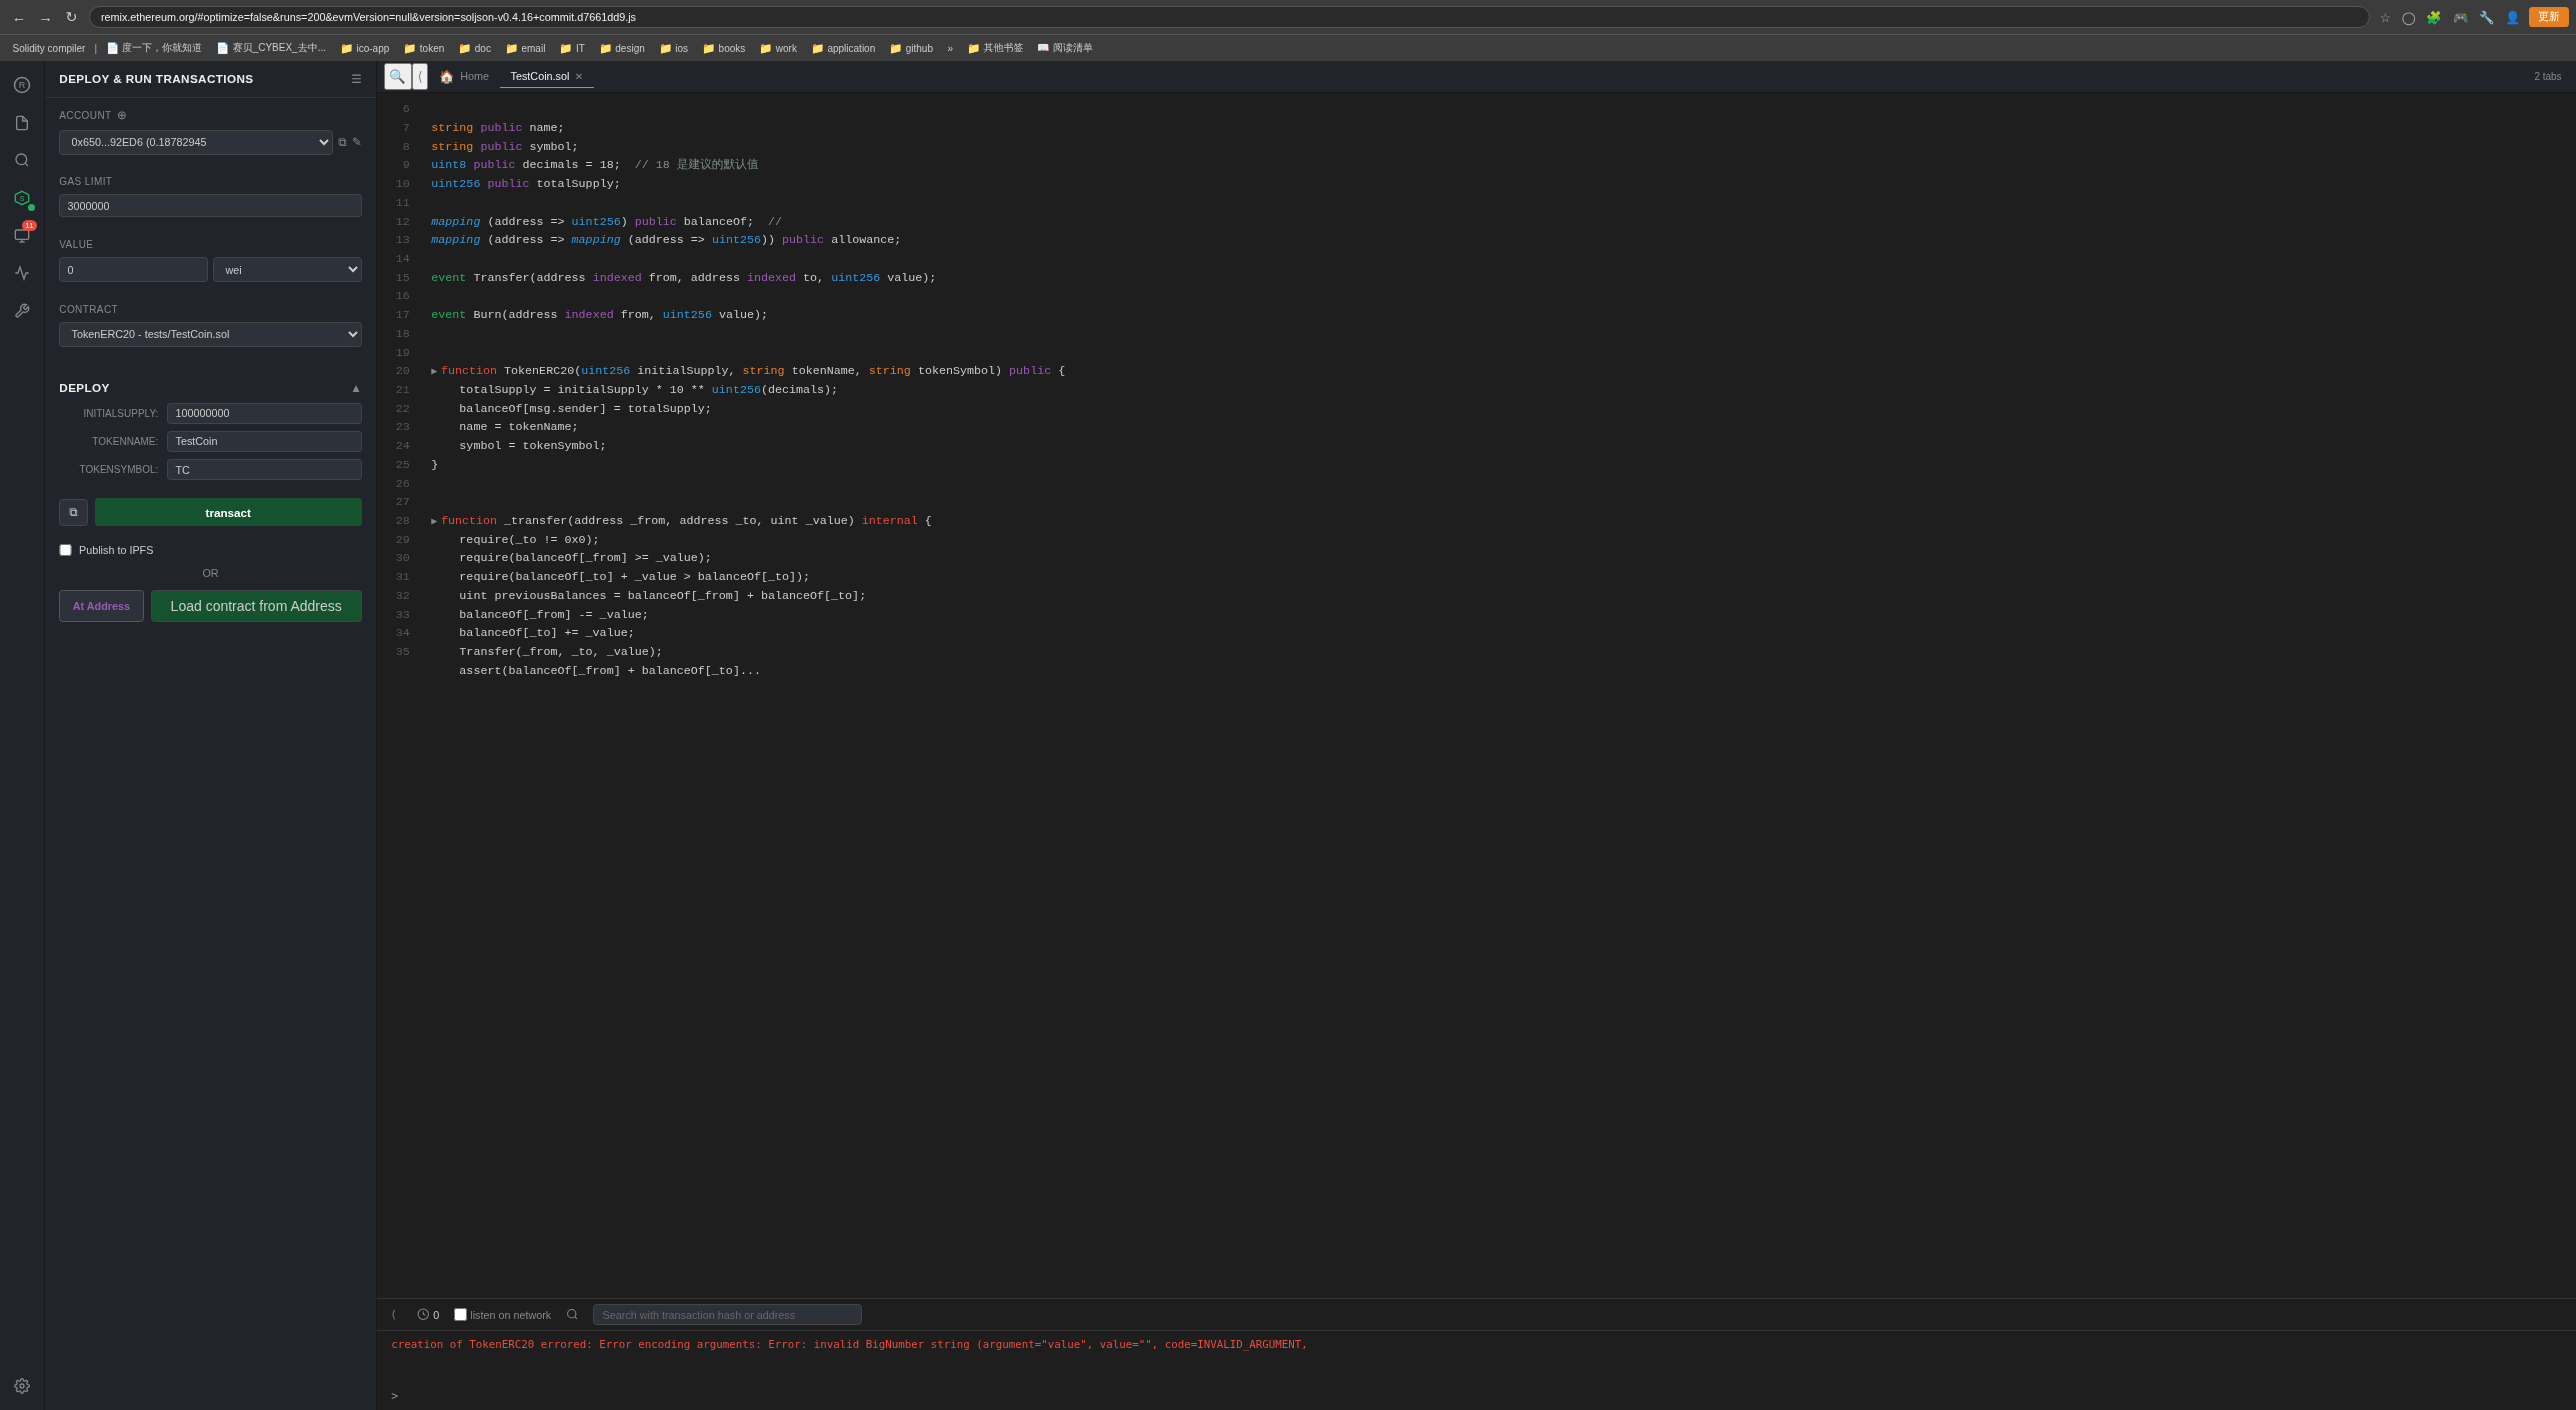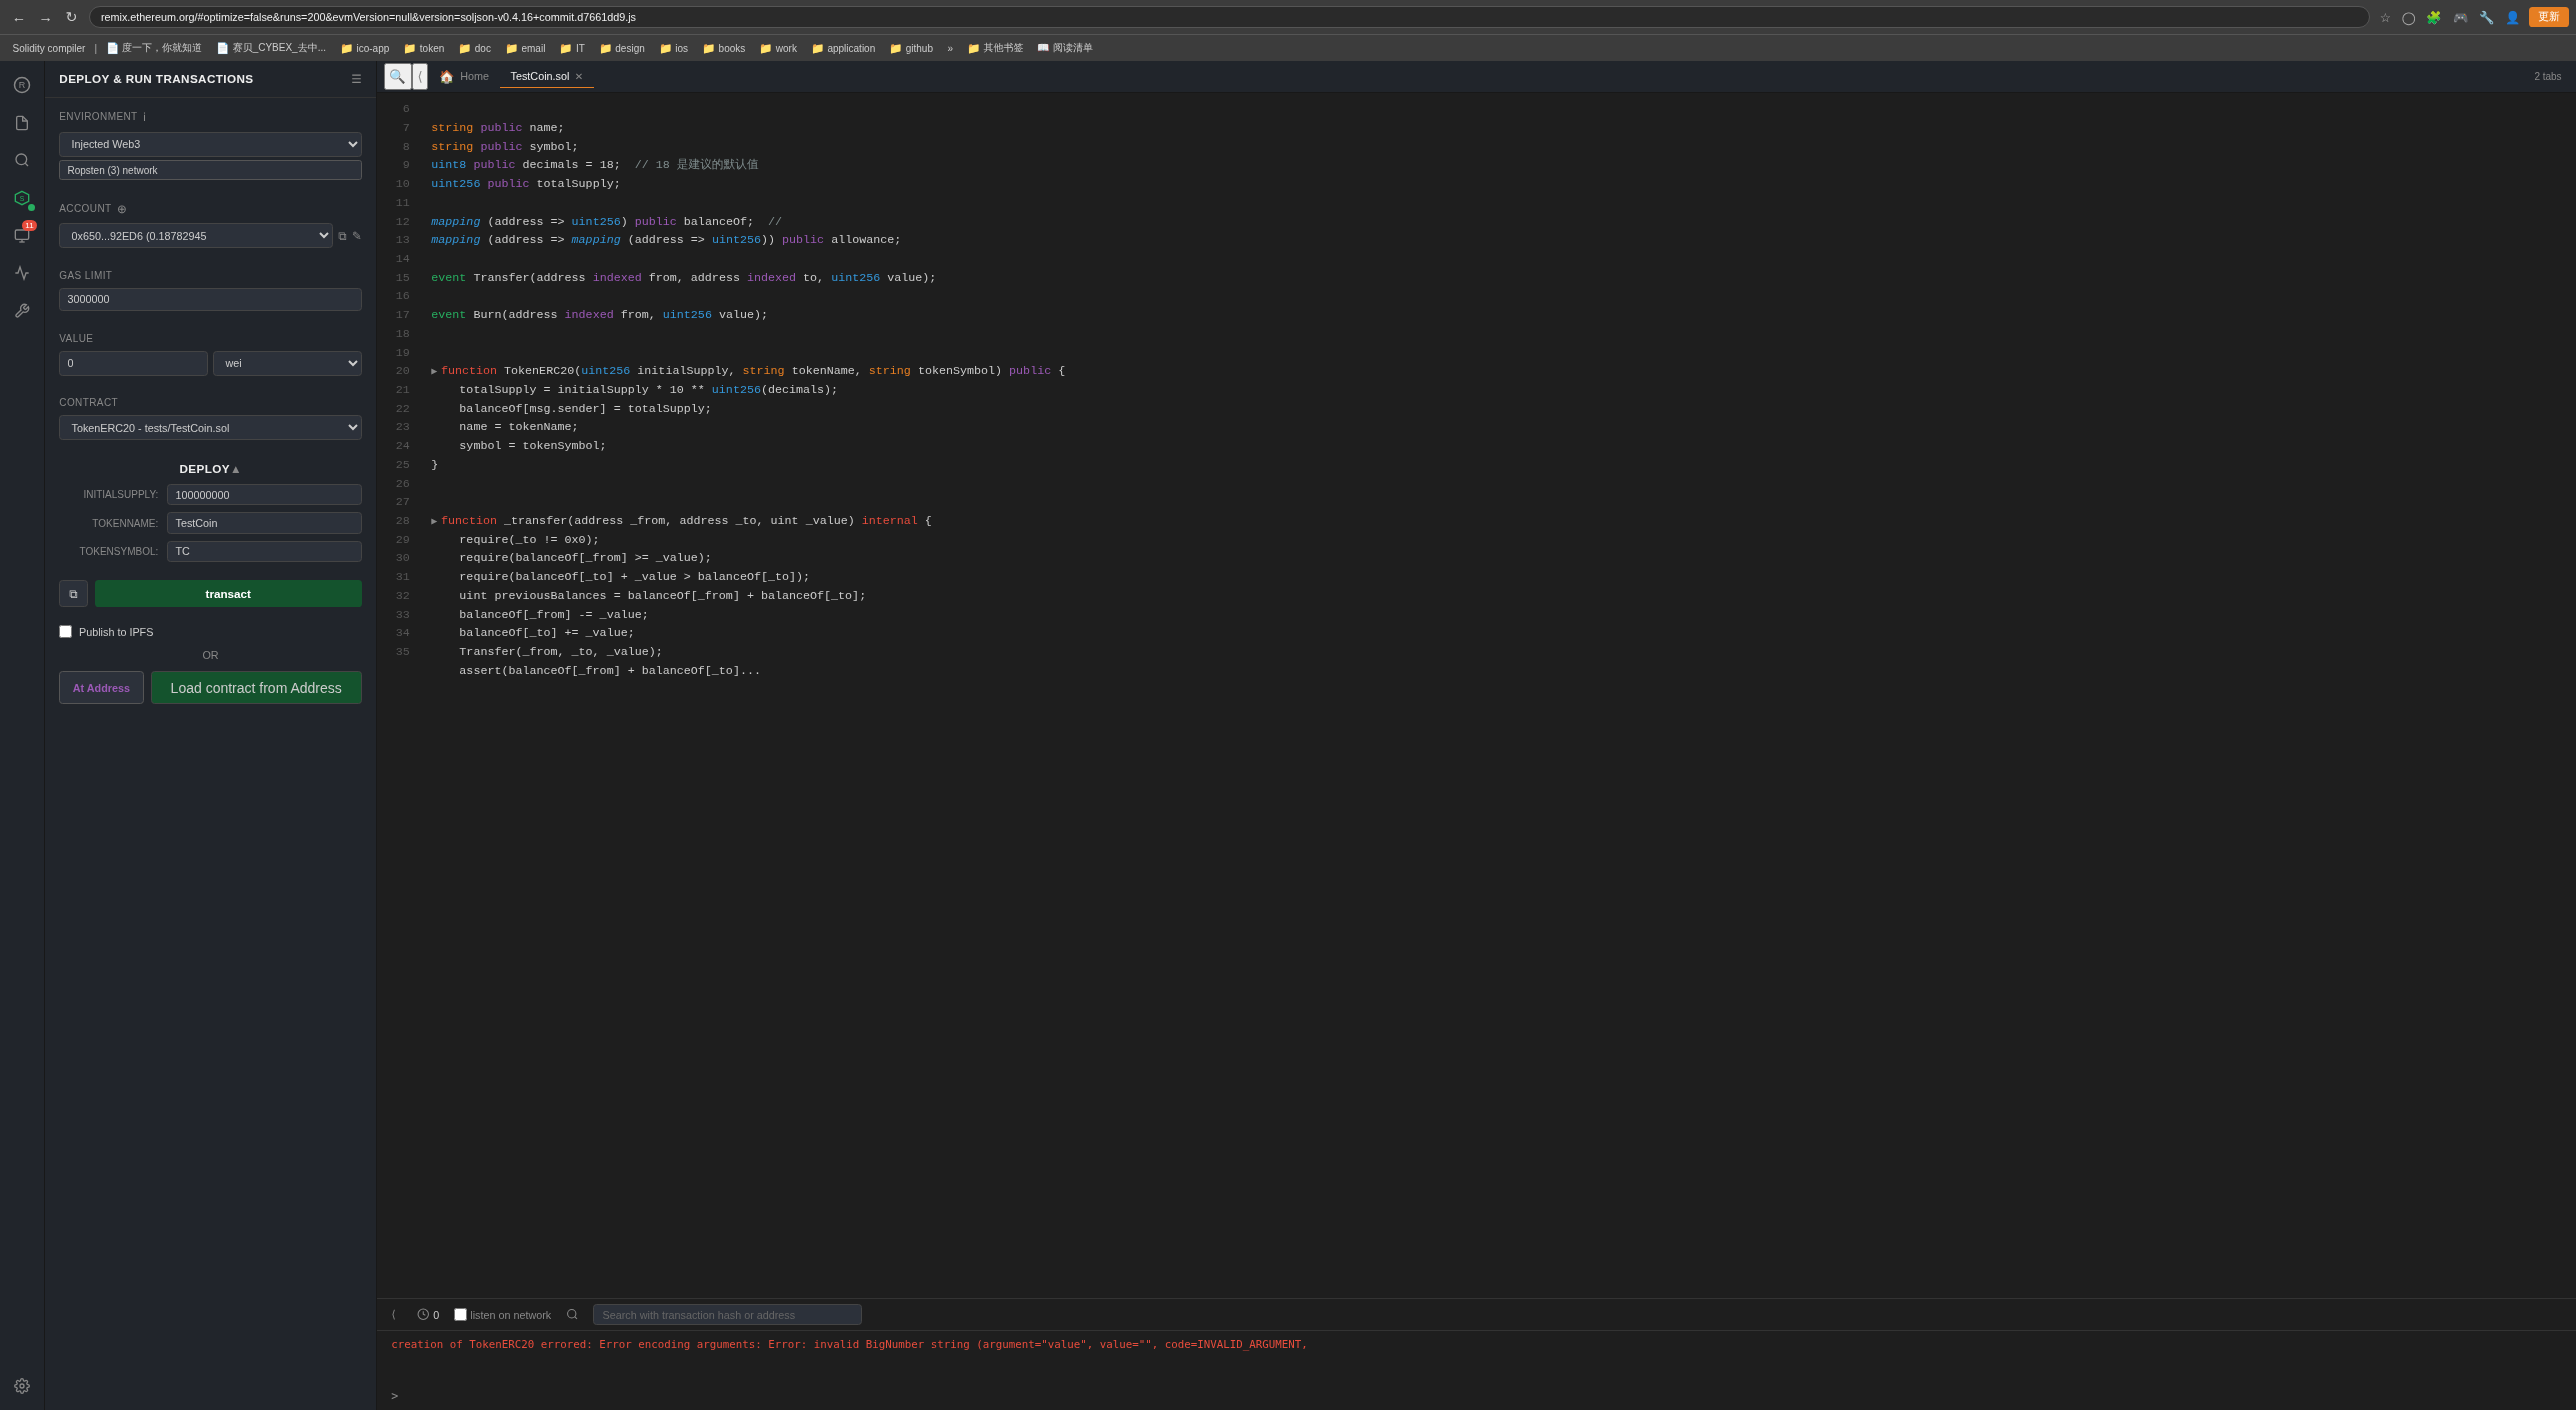--- a/index.html
+++ b/index.html
@@ -45,21 +45,21 @@
     .tooltip-box { background: #2c313a; border: 0.9px solid #555; color: #ccc; font-size: 10px; padding: 3.6px 7.2px; border-radius: 2.7px; margin-top: 3.6px; }
 
     .input-field { width: 100%; background: #2c313a; border: 0.9px solid #444; color: #ccc; padding: 4.5px 7.2px; border-radius: 3.6px; font-size: 10.8px; outline: none; }
 
     .value-row { display: flex; gap: 5.4px; }
     .value-input { flex: 1; }
 
     .contract-select { width: 100%; }
 
     .deploy-section { padding: 10.8px 14.3px; }
-    .deploy-header { display: flex; align-items: center; justify-content: center; margin-bottom: 9px; }
+    .deploy-header { display: flex; align-items: center; justify-content: space-between; margin-bottom: 9px; margin-top: 12px; }
     .deploy-label { font-size: 11.7px; font-weight: bold; color: #eee; letter-spacing: 0.4px; }
     .chevron { color: #888; cursor: pointer; }
 
     .param-row { display: flex; align-items: center; margin-bottom: 7.2px; }
     .param-label { font-size: 10px; color: #888; width: 108px; text-align: right; padding-right: 9px; text-transform: uppercase; }
     .param-input { flex: 1; background: #2c313a; border: 0.9px solid #444; color: #ccc; padding: 3.6px 7.2px; border-radius: 3.6px; font-size: 10.8px; outline: none; }
 
     .deploy-actions { display: flex; align-items: center; gap: 7.2px; padding: 0 14.3px 10.8px; }
     .copy-btn { background: #2c313a; border: 0.9px solid #444; color: #ccc; padding: 5.4px 9px; border-radius: 3.6px; cursor: pointer; font-size: 11.7px; }
     .transact-btn { flex: 1; background: #14532d; color: white; border: none; padding: 7.2px 14.3px; border-radius: 3.6px; cursor: pointer; font-size: 11.7px; font-weight: bold; }
@@ -215,32 +215,20 @@
         </svg>
     </div>
   </div>
 
   <div class="deploy-panel">
     <div class="panel-header">
       <span class="panel-title">DEPLOY &amp; RUN TRANSACTIONS</span>
       <span class="panel-header-icon">☰</span>
     </div>
 
-    <div class="section">
-      <div class="section-label">
-        <span>ENVIRONMENT</span>
-        <span class="info-icon">ℹ</span>
-      </div>
-      <div class="select-row">
-        <select>
-          <option>Injected Web3</option>
-        </select>
-      </div>
-      <div class="tooltip-box">Ropsten (3) network</div>
-    </div>
 
     <div class="section">
       <div class="section-label">
         <span>ACCOUNT</span>
         <span class="info-icon">⊕</span>
       </div>
       <div class="select-row">
         <select>
           <option>0x650...92ED6 (0.18782945</option>
         </select>

